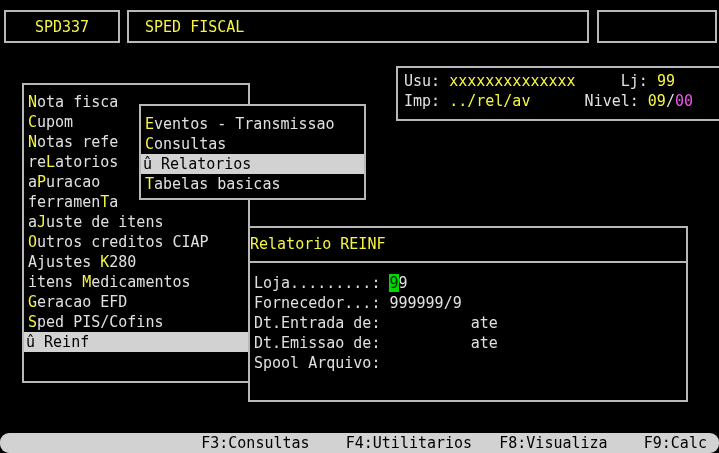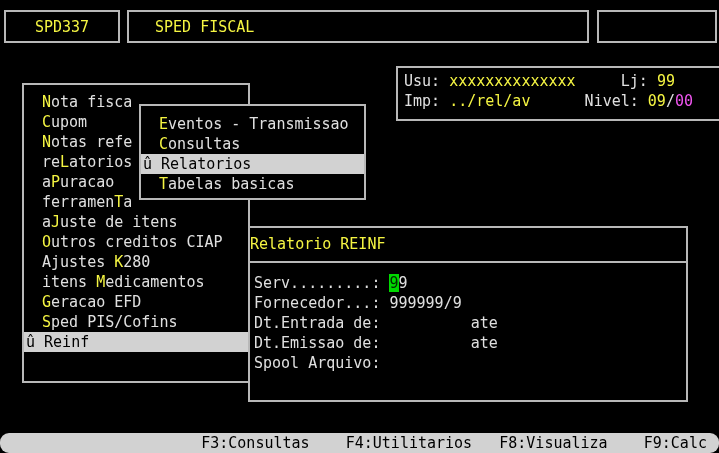--- a/index.html
+++ b/index.html
@@ -9,26 +9,26 @@
     color:var(--white,#e0e0e0);
   }
   .box{position:absolute;box-sizing:border-box;border:2px solid var(--border,#b8b8b8);background:#000;}
   .t-row{height:20px;white-space:pre;}
   .hot{color:var(--yellow,#f5f542);}
   .yellow{color:var(--yellow,#f5f542);}
   .magenta{color:var(--magenta,#f055f0);}
   .white{color:var(--white,#e0e0e0);}
   .hdr{display:flex;align-items:center;}
   #box-code{left:4px;top:10px;width:116px;height:33px;justify-content:center;color:var(--yellow,#f5f542);}
-  #box-title{left:127px;top:10px;width:462px;height:33px;padding-left:26px;color:var(--yellow,#f5f542);}
+  #box-title{left:127px;top:10px;width:462px;height:33px;padding-left:16px;color:var(--yellow,#f5f542);}
   #box-extra{left:597px;top:10px;width:120px;height:33px;}
   #session-box{left:396px;top:66px;width:339px;height:55px;padding:3px 0 0 6px;}
   #menu-box{left:22px;top:83px;width:228px;height:300px;padding-top:7px;}
   #submenu-box{left:139px;top:104px;width:227px;height:96px;padding-top:8px;}
-  .menu-item{padding-left:18px;white-space:pre;height:20px;}
+  .menu-item{padding-left:4px;white-space:pre;height:20px;}
   .menu-item.selected{padding-left:2px;background:var(--highlight,#d2d2d2);color:#000;}
   #dialog-box{left:248px;top:226px;width:440px;height:176px;}
   .dialog-title{margin-top:6px;text-align:left;color:var(--yellow,#f5f542);height:20px;white-space:pre;}
   .divider{margin-top:7px;height:0;border-top:2px solid var(--border,#b8b8b8);}
   .fields{margin-top:10px;padding-left:4px;}
   .cursor{background:var(--cursor-green,#00d800);color:#002b00;}
   #footer{position:absolute;left:0;top:433px;width:719px;height:20px;box-sizing:border-box;
     background:var(--highlight,#d2d2d2);color:#000;text-align:right;white-space:pre;padding-right:3px;border-radius:9px;}
 </style>
 </head>
@@ -69,21 +69,21 @@
       <div class="menu-item"><span class="hot">E</span><span>ventos - Transmissao</span></div>
       <div class="menu-item"><span class="hot">C</span><span>onsultas</span></div>
       <div class="menu-item selected">û Relatorios</div>
       <div class="menu-item"><span class="hot">T</span><span>abelas basicas</span></div>
     </div>
 
   <div class="box" id="dialog-box">
     <div class="dialog-title">Relatorio REINF</div>
     <div class="divider"></div>
     <div class="fields" id="dialog-fields">
-        <div class="t-row"><span class="white">Serv.........: </span><span class="cursor">9</span><span class="white">9</span></div>
+        <div class="t-row"><span class="white">Loja.........: </span><span class="cursor">9</span><span class="white">9</span></div>
         <div class="t-row"><span class="white">Fornecedor...: 999999/9</span></div>
         <div class="t-row"><span class="white">Dt.Entrada de:          ate</span></div>
         <div class="t-row"><span class="white">Dt.Emissao de:          ate</span></div>
         <div class="t-row"><span class="white">Spool Arquivo:</span></div>
       </div>
   </div>
 
   <div id="footer"><span>F3:Consultas</span>    <span>F4:Utilitarios</span>   <span>F8:Visualiza</span>    <span>F9:Calc</span> </div>
 
 </div>

